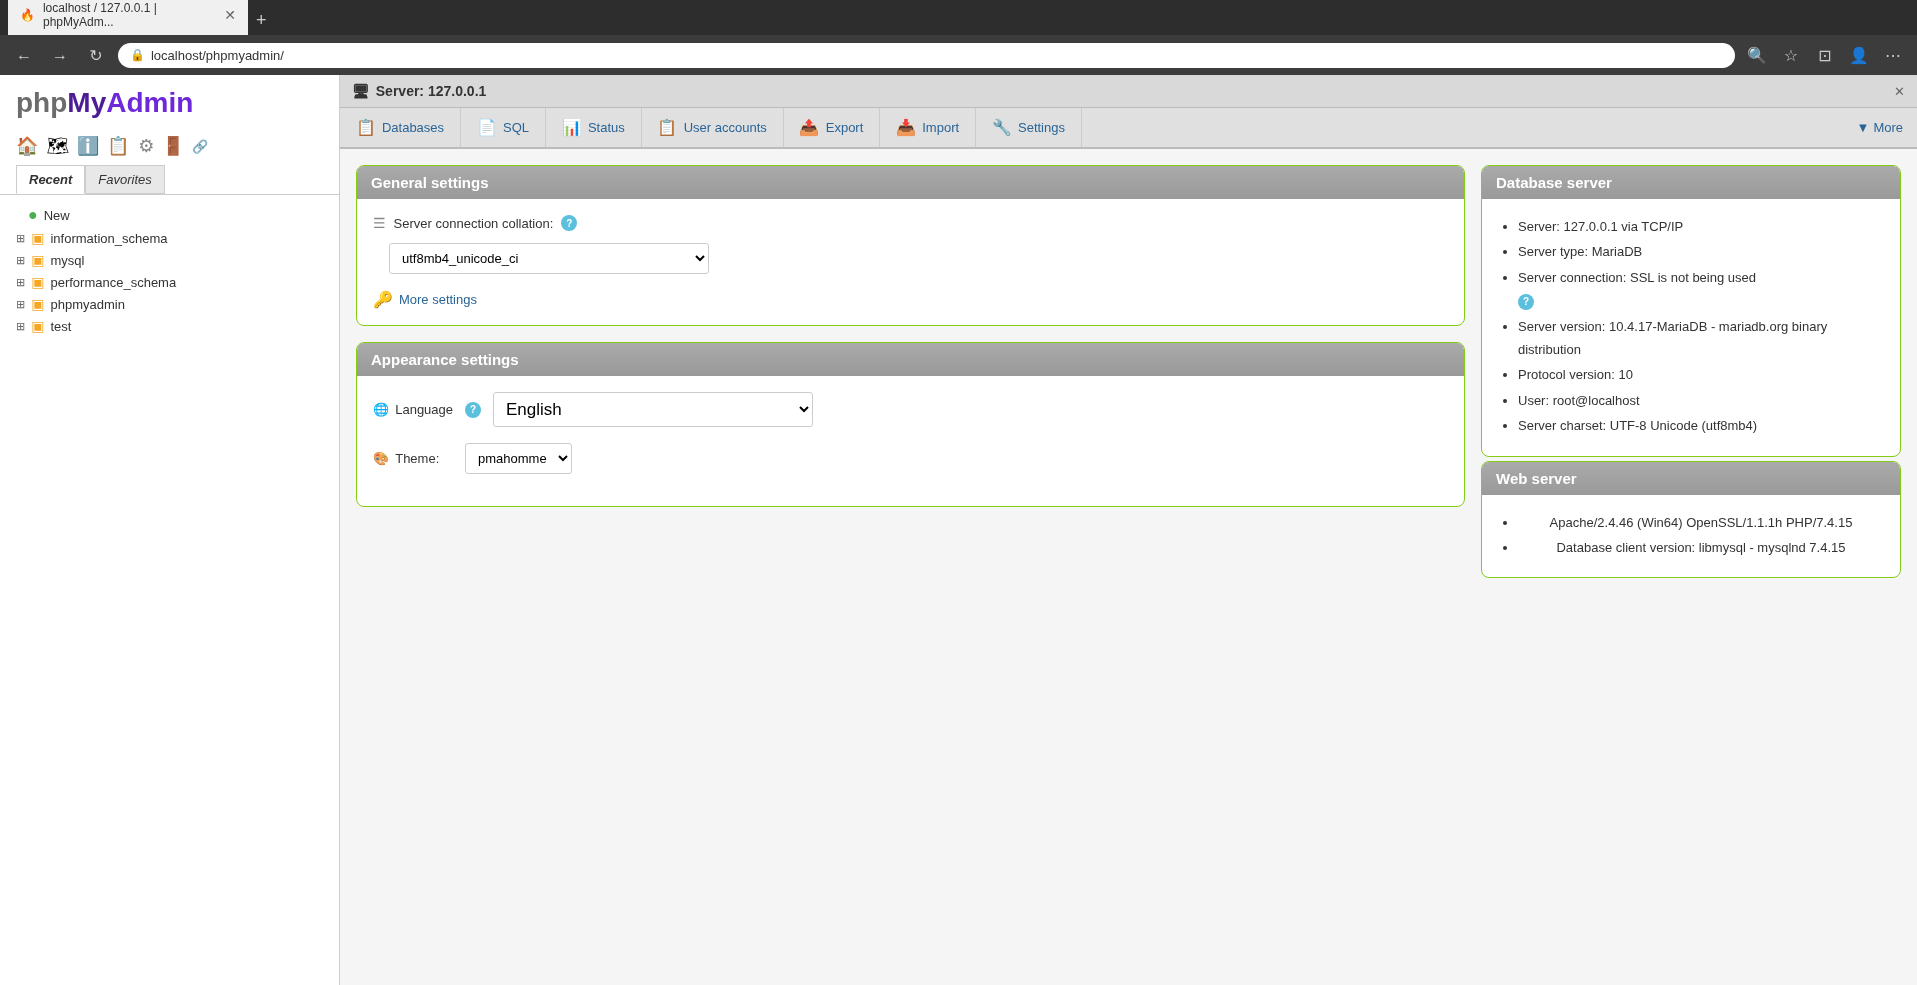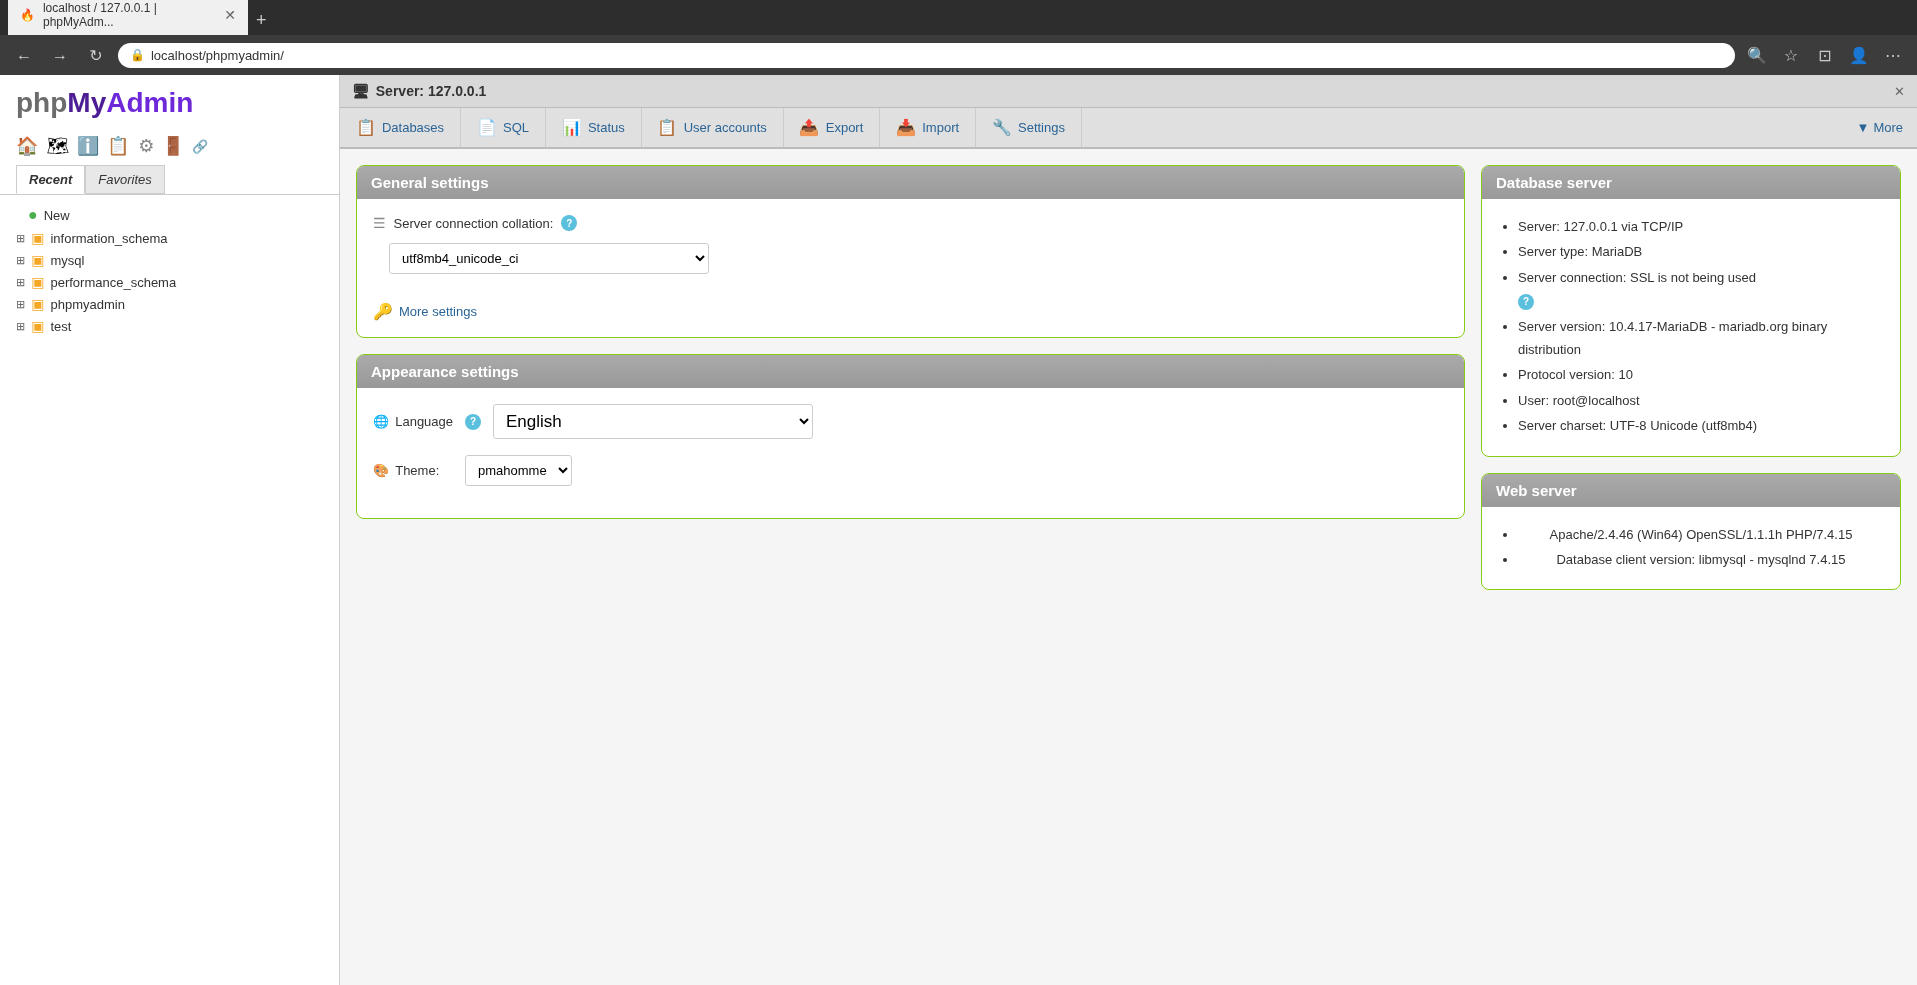--- a/index.html
+++ b/index.html
@@ -49,21 +49,21 @@
 
     
     .nav-tabs { background: #e0e0e0; display: flex; align-items: center; border-bottom: 2px solid #bbb; padding: 0; }
     .nav-tab { display: flex; align-items: center; gap: 6px; padding: 10px 16px; cursor: pointer; font-size: 13px; color: #2a6496; text-decoration: none; border-right: 1px solid #ccc; white-space: nowrap; }
     .nav-tab .tab-icon { font-size: 16px; }
     .nav-tab-more { display: flex; align-items: center; gap: 4px; padding: 10px 14px; cursor: pointer; font-size: 13px; color: #2a6496; margin-left: auto; }
 
     
     .content-area { flex: 1; overflow-y: auto; padding: 16px; display: flex; gap: 16px; background: #f5f5f5; }
     .content-left { flex: 1; display: flex; flex-direction: column; gap: 16px; }
-    .content-right { width: 420px; display: flex; flex-direction: column; gap: 16px; }
+    .content-right { width: 420px; display: flex; flex-direction: column; gap: 4px; }
 
     
     .panel { background: #fff; border: 1px solid #84cc16; border-radius: 8px; overflow: hidden; }
     .panel-header { background: linear-gradient(to bottom, #aaa, #999); padding: 8px 14px; color: #fff; font-size: 15px; font-weight: bold; }
     .panel-body { padding: 16px; }
 
     
     .setting-row { display: flex; align-items: center; gap: 8px; margin-bottom: 12px; }
     .setting-label { display: flex; align-items: center; gap: 6px; font-size: 13px; color: #333; }
     .setting-icon { font-size: 14px; color: #888; }
@@ -227,21 +227,21 @@
         <div class="panel">
           <div class="panel-header">
             <span>General settings</span>
           </div>
           <div class="panel-body">
             <div class="setting-row">
               <span class="setting-icon">☰</span>
               <span class="setting-label">Server connection collation:</span>
               <span class="help-icon">?</span>
             </div>
-            <div style="margin-bottom: 28px; padding-left: 16px;">
+            <div style="margin-bottom: 16px; padding-left: 16px;">
               <select class="lang-select" style="min-width:320px; font-size:13px; padding:6px 8px; border:1px solid #ccc; border-radius:3px; background:#fff;">
                 <option>utf8mb4_unicode_ci</option>
               </select>
             </div>
             <div class="more-settings-link">
               <span class="key-icon">🔑</span>
               <span>More settings</span>
             </div>
           </div>
         </div>

